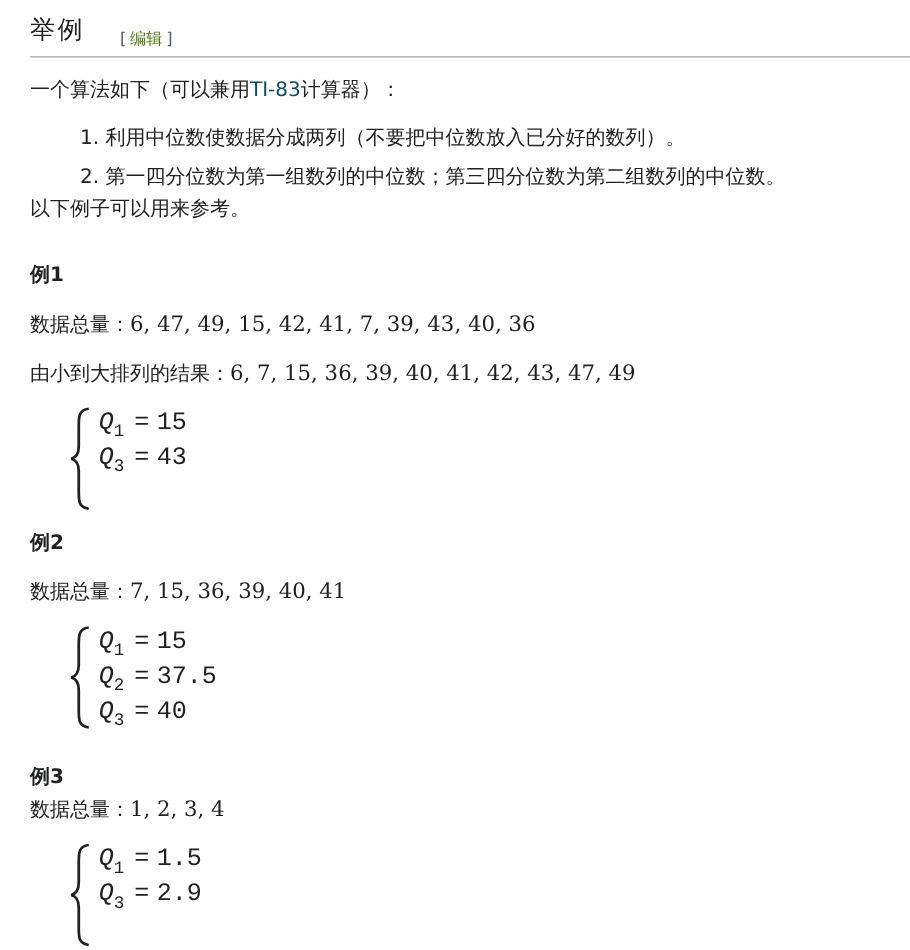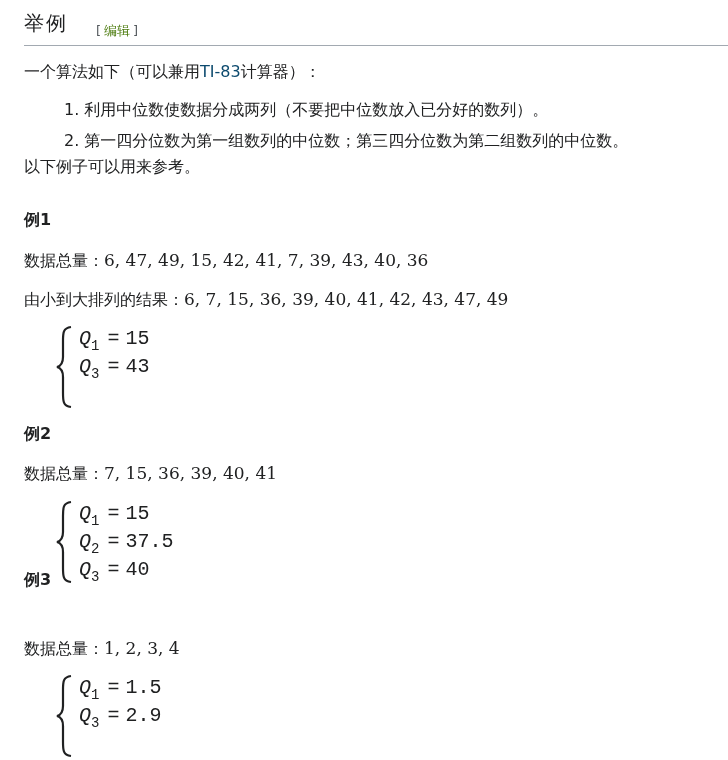--- a/index.html
+++ b/index.html
@@ -94,21 +94,21 @@
     <svg class="brace" viewBox="0 0 22 84">
       <path d="M17 2 C9 3 9 8 9 16 L9 32 C9 38 7 41 3 42 C7 43 9 46 9 52 L9 68 C9 76 9 81 17 82" fill="none" stroke="#202122" stroke-width="2.2"></path>
     </svg>
     <div class="eqs">
       <div class="eq"><span class="q">Q</span><span class="idx">1</span><span class="op">=</span><span>15</span></div>
       <div class="eq"><span class="q">Q</span><span class="idx">2</span><span class="op">=</span><span>37.5</span></div>
       <div class="eq"><span class="q">Q</span><span class="idx">3</span><span class="op">=</span><span>40</span></div>
     </div>
   </div>
 
-  <div class="sub" style="top:568px;">例3</div>
+  <div class="sub" style="top:609px;">例3</div>
   <div class="para" style="top:636px;">
     <span>数据总量：</span><span class="math">1, 2, 3, 4</span>
   </div>
   <div class="cases" style="top:674px;">
     <svg class="brace" viewBox="0 0 22 84">
       <path d="M17 2 C9 3 9 8 9 16 L9 32 C9 38 7 41 3 42 C7 43 9 46 9 52 L9 68 C9 76 9 81 17 82" fill="none" stroke="#202122" stroke-width="2.2"></path>
     </svg>
     <div class="eqs">
       <div class="eq"><span class="q">Q</span><span class="idx">1</span><span class="op">=</span><span>1.5</span></div>
       <div class="eq"><span class="q">Q</span><span class="idx">3</span><span class="op">=</span><span>2.9</span></div>

